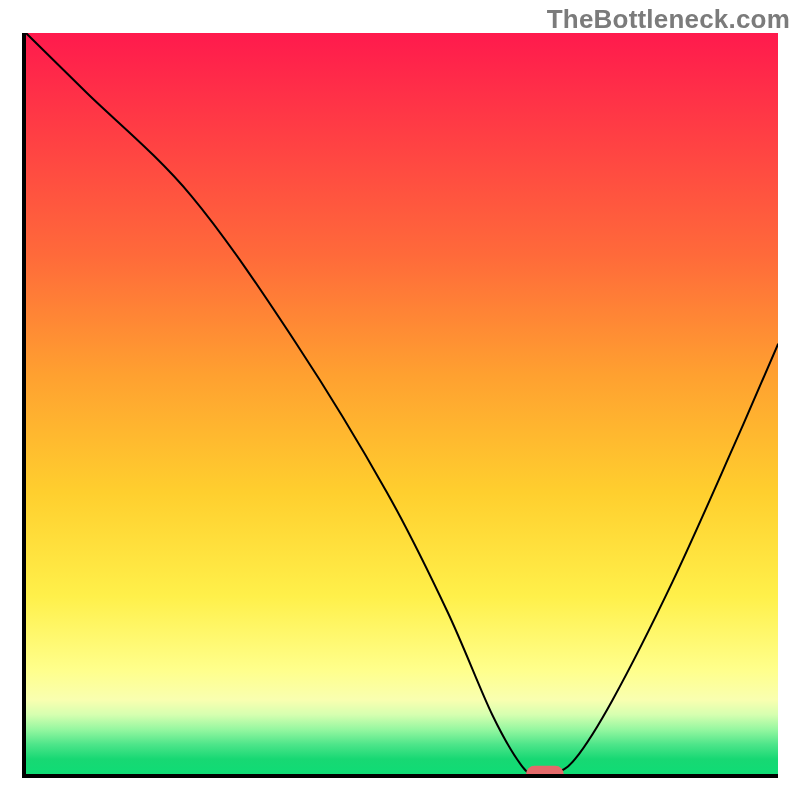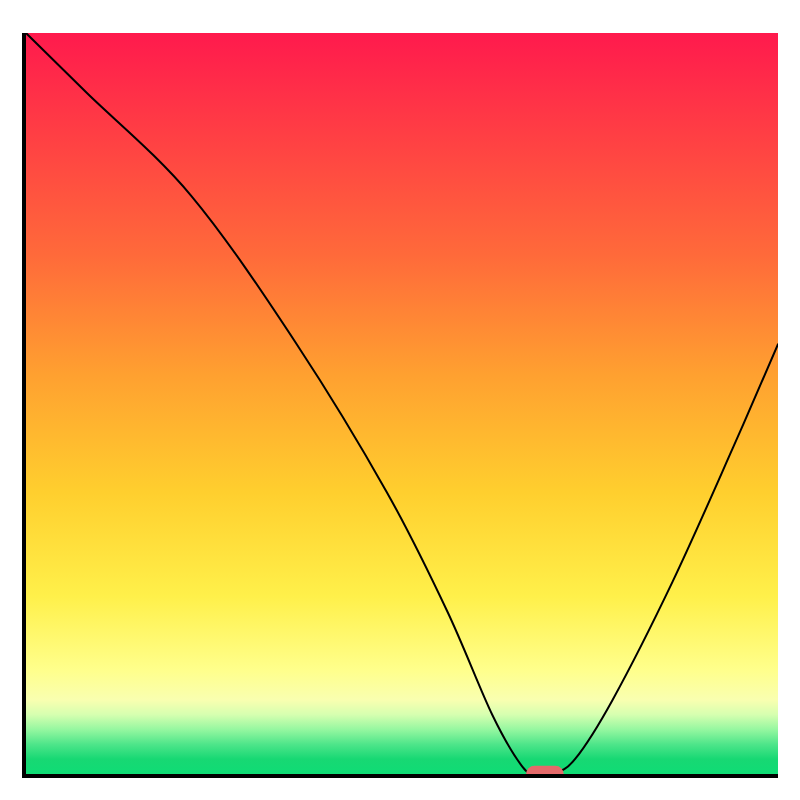--- a/index.html
+++ b/index.html
@@ -66,20 +66,21 @@
     inset: 0;
     width: 100%;
     height: 100%;
     overflow: visible;
   }
 </style>
 </head>
 <body>
 
 <div class="frame">
+  <div class="watermark">TheBottleneck.com</div>
 
   <div class="plot">
     <div class="gradient"></div>
 
     <svg class="curve" viewBox="0 0 100 100" preserveAspectRatio="none">
       <path id="curve-path" fill="none" stroke="#000" stroke-width="2" stroke-linejoin="round" stroke-linecap="round" vector-effect="non-scaling-stroke" d="M 0.00 0.00 C 1.33 1.33 4.33 4.33 8.00 8.00 C 11.67 11.67 17.33 16.33 22.00 22.00 C 26.67 27.67 31.67 35.33 36.00 42.00 C 40.33 48.67 44.67 56.00 48.00 62.00 C 51.33 68.00 53.67 73.00 56.00 78.00 C 58.33 83.00 60.33 88.50 62.00 92.00 C 63.67 95.50 65.00 97.67 66.00 99.00 C 67.00 100.33 67.33 99.83 68.00 100.00 C 68.67 100.17 69.17 100.33 70.00 100.00 C 70.83 99.67 71.67 99.67 73.00 98.00 C 74.33 96.33 75.83 94.00 78.00 90.00 C 80.17 86.00 83.33 79.67 86.00 74.00 C 88.67 68.33 91.67 61.33 94.00 56.00 C 96.33 50.67 99.00 44.33 100.00 42.00"></path>
     </svg>
 
     <svg class="marker" viewBox="0 0 100 100" preserveAspectRatio="none">
       <rect id="marker-rect" rx="1.1" ry="1.1" fill="#e46a6a" x="66.50" y="98.90" width="5.00" height="2.20"></rect>

